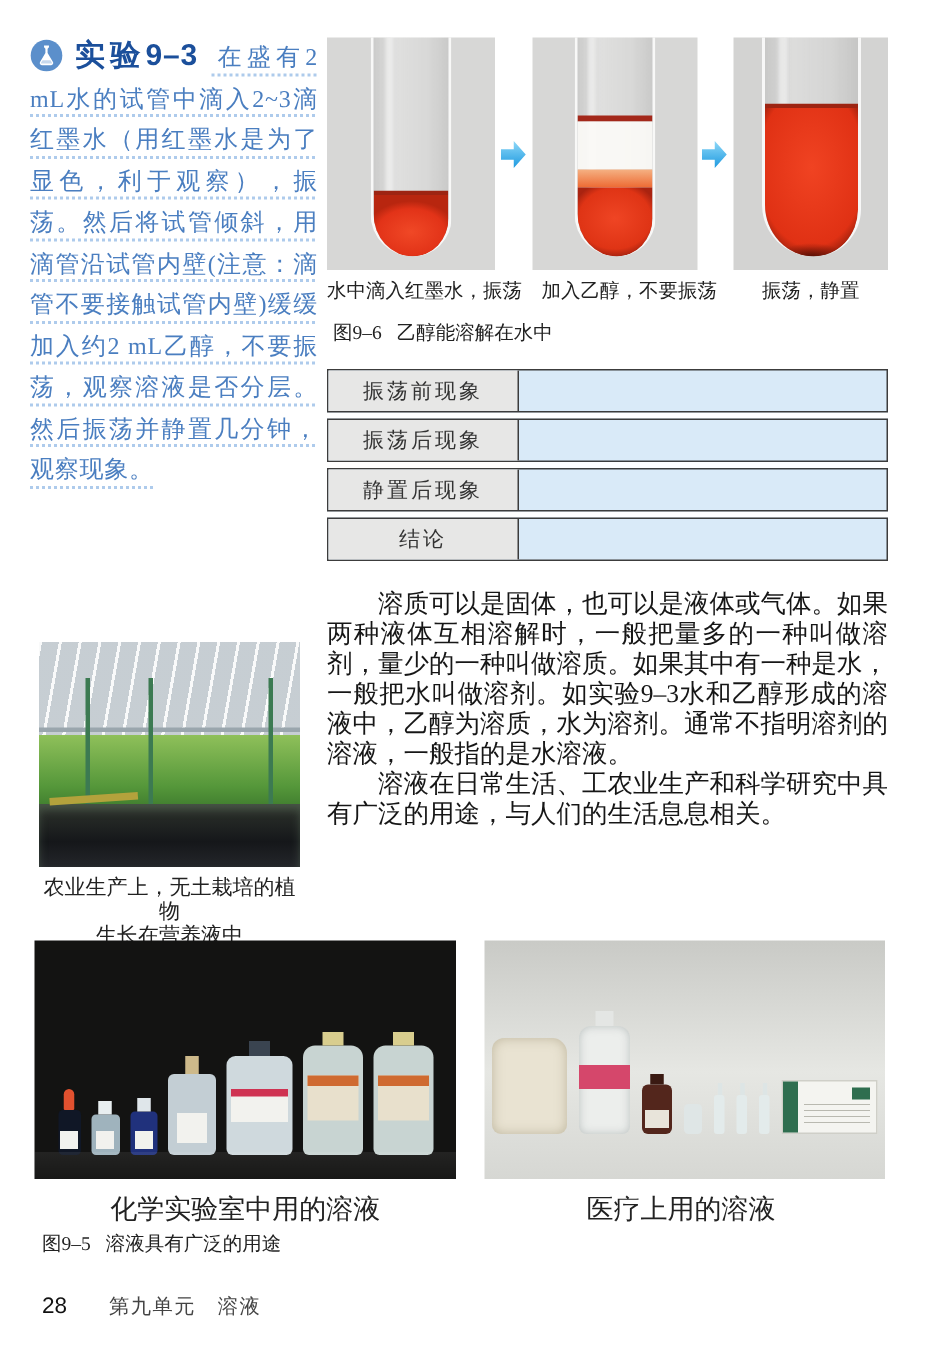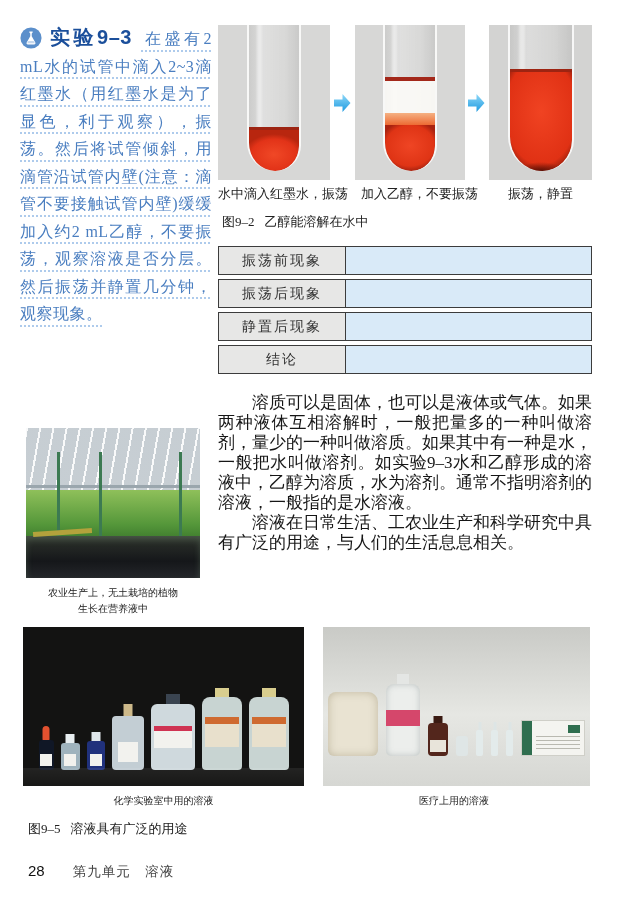--- a/index.html
+++ b/index.html
@@ -76,21 +76,21 @@
   .gh-roof { position:absolute; inset:0 0 58% 0;
     background:repeating-linear-gradient(100deg, rgba(255,255,255,.85) 0 2px, rgba(186,195,201,.55) 2px 13px), #d6dbdf; }
   .gh-beam { position:absolute; left:0; right:0; top:38%; height:3px; background:#9aa6ad; }
   .gh-field { position:absolute; left:0; right:0; top:41%; height:33%;
     background:linear-gradient(#8fc05a, #55973a 70%, #3f7c2e); }
   .gh-floor { position:absolute; left:0; right:0; bottom:0; height:28%;
     background:linear-gradient(#2e332c, #15171a 60%, #24262a);
     box-shadow:inset 0 4px 6px rgba(120,150,120,.35); }
   .gh-post { position:absolute; top:16%; width:3px; height:56%; background:#3c7a52; }
   .gh-pipe { position:absolute; left:4%; top:68%; width:34%; height:5px; background:#b3a23c; transform:rotate(-4deg); }
-  .gh-caption { margin-top:7px; font-size:10px; line-height:16px; text-align:center; color:#222; }
+  .gh-caption { margin-top:7px; font-size:14px; line-height:16px; text-align:center; color:#222; }
 
   
   .chem-fig { position:absolute; left:23px; top:627px; width:281px; }
   .chem-photo { position:relative; width:281px; height:159px; background:#131312; overflow:hidden;
     display:flex; align-items:flex-end; justify-content:center; gap:7px; padding:0 8px 16px; }
   .chem-floor { position:absolute; left:0; right:0; bottom:0; height:18px;
     background:linear-gradient(rgba(255,255,255,.07), rgba(255,255,255,.02)); }
   .bottle { position:relative; flex:none; border-radius:3px; }
   .bottle::before { content:""; position:absolute; left:50%; transform:translateX(-50%); }
   .bt-dropper { width:15px; height:30px; background:#101726; }
@@ -130,21 +130,21 @@
   .md-vial { width:12px; height:20px; background:#dfe6e6; border-radius:3px; }
   .md-amp { width:7px; height:26px; background:#e3ebeb; border-radius:2px; }
   .md-amp::before { content:""; position:absolute; top:-8px; left:50%; transform:translateX(-50%);
     width:3px; height:8px; background:#dde5e5; }
   .md-box { width:64px; height:36px; background:#f4f4f0; border:1px solid #cfcfc8; }
   .md-box .green-edge { position:absolute; left:0; top:0; bottom:0; width:10px; background:#2f6e4f; }
   .md-box .green-mark { position:absolute; right:4px; top:4px; width:12px; height:8px; background:#2f6e4f; }
   .md-box .lines { position:absolute; left:14px; right:4px; top:15px; height:16px;
     background:repeating-linear-gradient(#b9b9b0 0 1px, transparent 1px 4px); }
 
-  .photo-caption { margin-top:8px; text-align:center; font-size:10px; color:#222; }
+  .photo-caption { margin-top:8px; text-align:center; font-size:18px; color:#222; }
 
   .fig95-caption { position:absolute; left:28px; top:820px; font-size:13px; color:#222; }
   .fig95-caption .fig-label { margin-right:10px; }
 
   
   .footer { position:absolute; left:28px; top:862px; display:flex; align-items:baseline; }
   .page-num { font-size:15px; color:#111; font-family:"Liberation Sans","DejaVu Sans",sans-serif; }
   .unit { margin-left:28px; font-size:13.5px; color:#444; letter-spacing:1px; }
 </style>
 </head>
@@ -201,21 +201,21 @@
     </div>
   </div>
 
   <div class="tube-captions">
     <span class="tube-cap cap-1">水中滴入红墨水，振荡</span>
     <span class="tube-cap cap-2">加入乙醇，不要振荡</span>
     <span class="tube-cap cap-3">振荡，静置</span>
   </div>
 
   <div class="fig-caption">
-    <span class="fig-label">图9–2</span><span>乙醇能溶解在水中</span>
+    <span class="fig-label">图9–6</span><span>乙醇能溶解在水中</span>
   </div>
 
   <div class="obs-table">
     <div class="obs-row">
       <div class="obs-label">振荡前现象</div>
       <div class="obs-value"></div>
     </div>
     <div class="obs-row">
       <div class="obs-label">振荡后现象</div>
       <div class="obs-value"></div>

